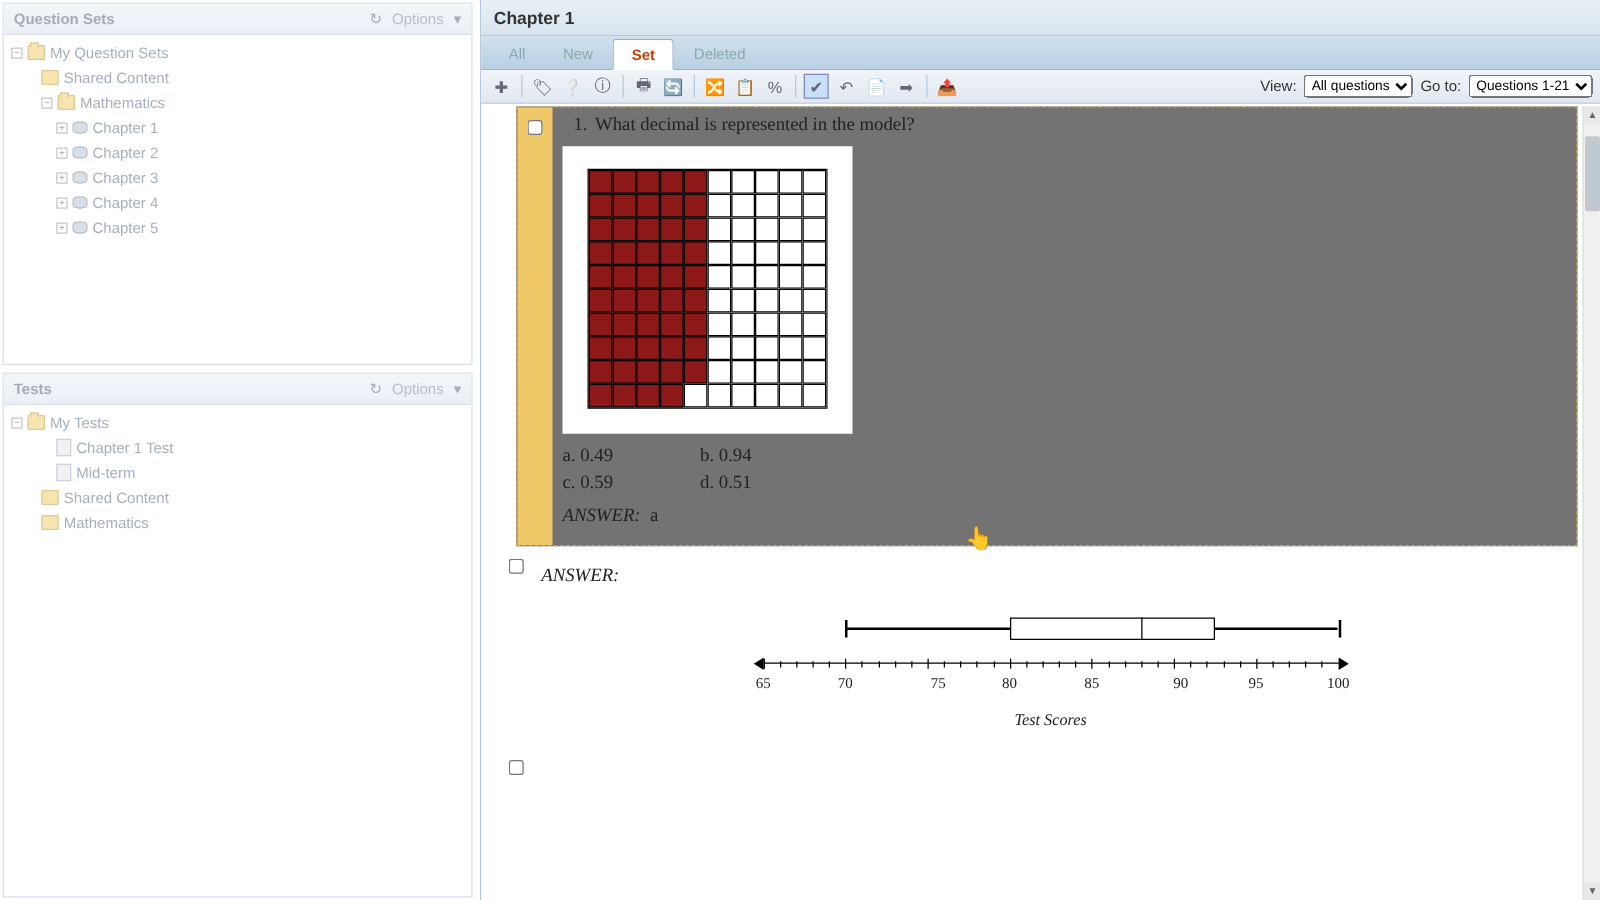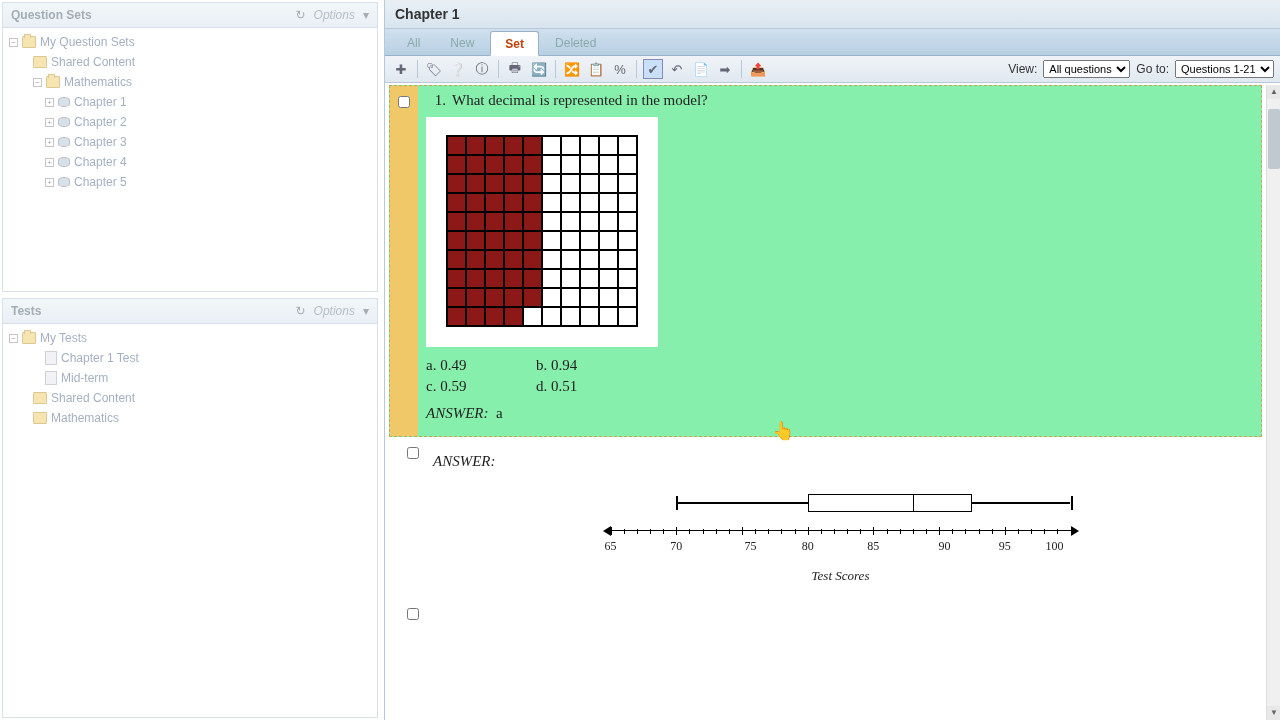--- a/index.html
+++ b/index.html
@@ -1,21 +1,21 @@
 <!DOCTYPE html>
 <html><head>
 <meta charset="utf-8">
 <style>
 * { box-sizing: border-box; margin: 0; padding: 0; }
 body { font-family: Arial, sans-serif; font-size: 12px; color: #333; background: #fff; width: 1280px; height: 720px; overflow: hidden; position: relative; }
 .left-col { position: absolute; left: 0; top: 0; width: 380px; height: 720px; }
 .panel { border: 1px solid #b8c8d8; margin: 2px; background: #fff; }
 .panel-header { background: linear-gradient(#e8f0f5, #d8e4ee); padding: 5px 8px; font-weight: bold; color: #5a6a7a; border-bottom: 1px solid #b8c8d8; display: flex; align-items: center; justify-content: space-between; }
 .panel-header-right { display: flex; align-items: center; gap: 8px; font-weight: normal; }
-.panel-header-right a { color: #7a8a9a; text-decoration: none; font-style: italic; }
+.panel-header-right a { color: #7a8a9a; text-decoration: none; }
 .panel-body { padding: 4px 2px; }
 .tree-item { padding: 3px 4px; display: flex; align-items: center; gap: 4px; color: #5a7090; cursor: pointer; }
 .tree-item.nested { padding-left: 28px; }
 .tree-item.nested2 { padding-left: 40px; }
 .plusminus { width: 9px; height: 9px; border: 1px solid #999; font-size: 8px; line-height: 7px; text-align: center; color: #555; background: #fff; }
 .folder-icon { width: 14px; height: 12px; background: #f0d070; border: 1px solid #c0a040; border-radius: 1px; position: relative; }
 .folder-icon.open::before { content: ""; position: absolute; top: -3px; left: 1px; width: 5px; height: 3px; background: #f0d070; border: 1px solid #c0a040; border-bottom: none; }
 .doc-icon { width: 12px; height: 14px; background: #e8e8f0; border: 1px solid #aab; }
 .db-icon { width: 12px; height: 10px; background: #b8c8d8; border-radius: 50%/30%; border: 1px solid #889; }
 .panel-top { height: 290px; }
@@ -34,21 +34,21 @@
 .toolbar-right select { font-size: 11px; padding: 1px; }
 
 .content { position: absolute; top: 85px; left: 0; right: 14px; bottom: 0; overflow-y: auto; padding: 0 4px; }
 .scrollbar-track { position: absolute; right: 0; top: 85px; width: 14px; bottom: 0; background: #f0f0f0; border-left: 1px solid #ddd; }
 .scrollbar-thumb { position: absolute; width: 12px; left: 1px; top: 24px; height: 60px; background: #c0c8d0; border-radius: 2px; }
 .scrollbar-arrow { position: absolute; width: 14px; height: 14px; background: #e8e8e8; font-size: 8px; text-align: center; line-height: 14px; color: #666; }
 .sb-up { top: 0; }
 .sb-down { bottom: 0; }
 
 .question { display: flex; padding: 4px 6px 12px 6px; font-family: 'Times New Roman', serif; font-size: 15px; color: #222; }
-.question.selected { background: #86efac; border: 1px dashed #c0a858; }
+.question.selected { background: #737373; border: 1px dashed #c0a858; margin-left: 24px; }
 .question .gutter { width: 36px; display: flex; flex-direction: column; align-items: center; padding-top: 6px; }
 .question .gutter.sel { background: #f0c868; margin: -4px 6px -12px -6px; padding: 10px 6px; width: 28px; }
 .question .qbody { flex: 1; padding: 2px 8px 2px 2px; }
 .qnum { display: inline-block; width: 20px; text-align: right; margin-right: 6px; }
 .answer-label { font-style: italic; margin-top: 10px; }
 .choices { display: grid; grid-template-columns: 90px 90px; gap: 4px 20px; margin-top: 10px; }
 
 .grid-model { display: inline-block; padding: 18px 20px 20px 20px; background: #fff; margin-top: 8px; }
 .grid-inner { display: grid; grid-template-columns: repeat(10, 19px); grid-template-rows: repeat(10, 19px); border: 1px solid #000; }
 .cell { border: 1px solid #000; background: #fff; }
@@ -374,21 +374,21 @@
               <div class="tick" style="left: 433.714px; height: 5px; top: -2px;"></div>
               <div class="tick" style="left: 446.857px; height: 5px; top: -2px;"></div>
               <div class="tick" style="left: 460px;"></div>
               <div class="tick-label" style="left: 0px;">65</div>
               <div class="tick-label" style="left: 65.7143px;">70</div>
               <div class="tick-label" style="left: 140px; text-align: center;">75</div>
               <div class="tick-label" style="left: 197.143px;">80</div>
               <div class="tick-label" style="left: 262.857px;">85</div>
               <div class="tick-label" style="left: 334px;">90</div>
               <div class="tick-label" style="left: 394.286px; text-align: right;">95</div>
-              <div class="tick-label" style="left: 444px; font-family: Liberation Serif, serif;">100</div>
+              <div class="tick-label" style="left: 460px; font-family: Liberation Serif, serif;">100</div>
             </div>
           <div class="axis-label">Test Scores</div>
         </div>
       </div>
     </div>
 
     <div class="question">
       <div class="gutter">
           <input type="checkbox" style="">
         </div>

